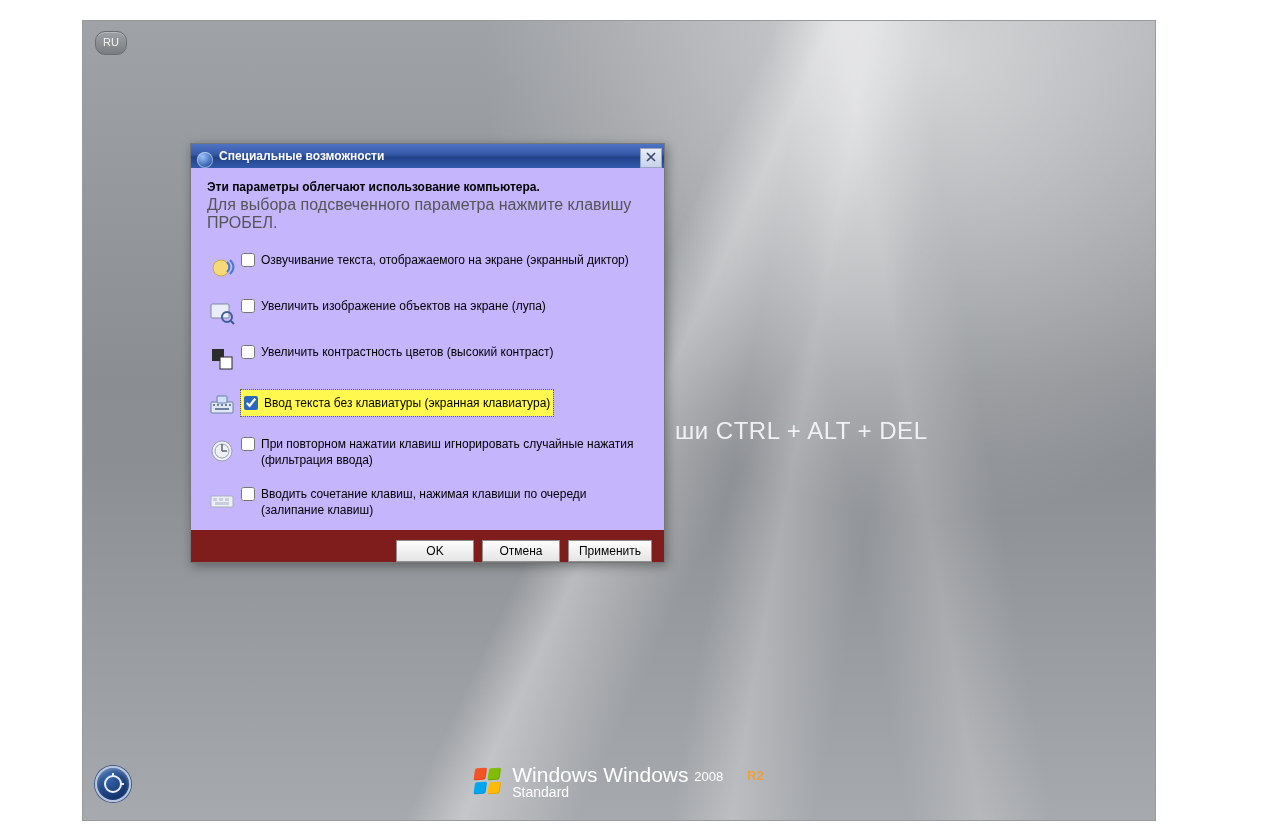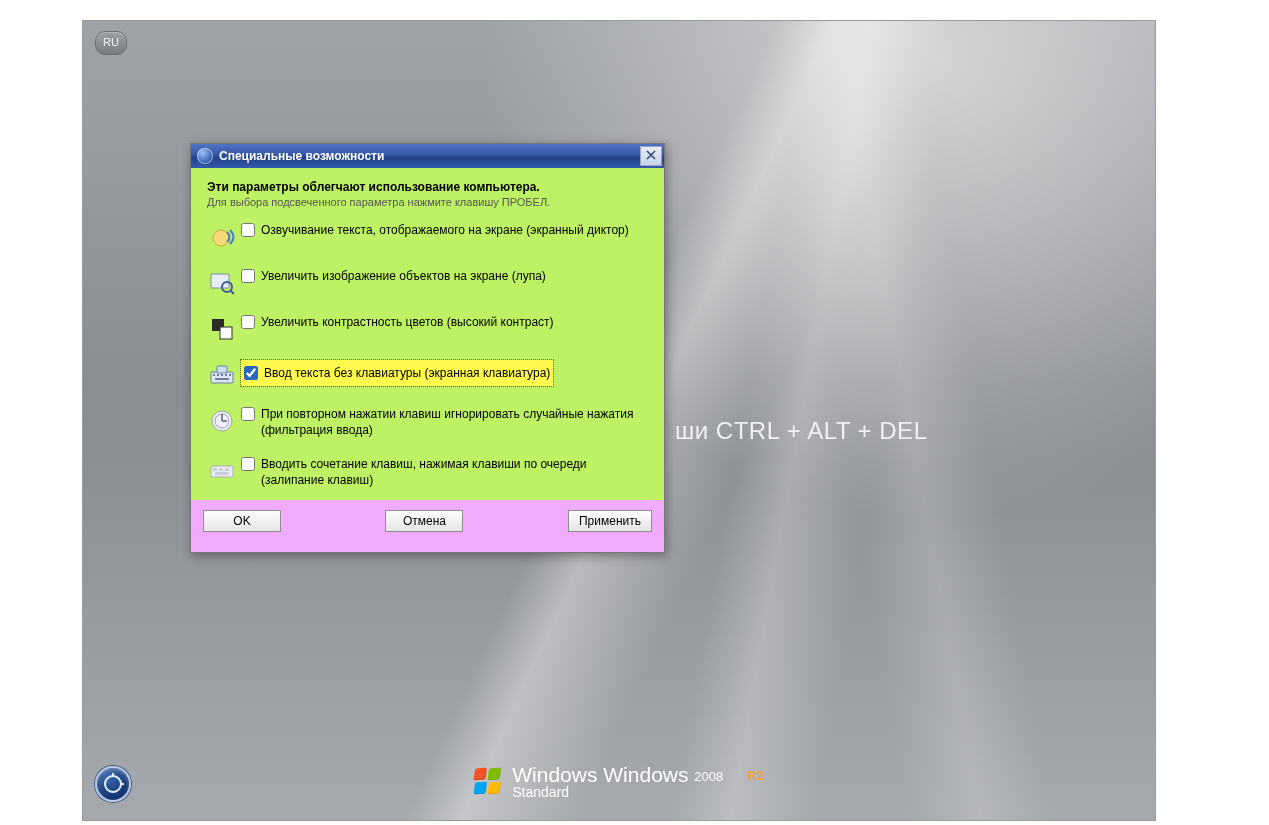--- a/index.html
+++ b/index.html
@@ -44,39 +44,39 @@
   #brand .flag .y{left:14px;top:14px;background:#ffba08}
   #brand .txt .l1{font-size:21px;font-weight:300}
   #brand .txt .yr{font-size:13px;vertical-align:1px}
   #brand .txt .r2{font-size:13px;color:#f2a03a;margin-left:18px;vertical-align:2px;font-weight:600}
   #brand .txt .l2{font-size:14px;font-weight:300;margin-top:-3px}
   
   #dialog{position:absolute;left:107px;top:122px;width:473px;background:#f2f2f2;
     border:1px solid #777;box-shadow:2px 3px 10px rgba(0,0,0,.35)}
   .titlebar{height:24px;line-height:24px;
     background:linear-gradient(#4f74c4,#3558a6 45%,#224289 55%,#335aad);
-    color:#fff;display:flex;align-items:center;font-size:12px}
+    color:#fff;display:flex;align-items:flex-end;font-size:12px}
   .tb-icon{width:16px;height:16px;border-radius:50%;margin:0 6px;
     background:radial-gradient(circle at 35% 30%,#9ec1ff,#2d5aa8 70%);
     box-shadow:inset 0 0 0 1px rgba(255,255,255,.5)}
   .tb-title{flex:1 1 auto;font-weight:bold}
   .tb-close{width:20px;height:18px;margin-right:2px;border:1px solid #9aa4c2;
     background:linear-gradient(#e8edf6,#c7d3ea);display:flex;align-items:center;justify-content:center;cursor:pointer}
   .tb-close svg{width:10px;height:10px}
-  .dlg-body{background:#bef264;padding:12px 16px 12px 16px}
+  .dlg-body{background:#c4b5fd;padding:12px 16px 12px 16px}
   .dlg-h1{font-weight:bold;margin-bottom:2px}
-  .dlg-h2{color:#555;font-size:11px;margin-bottom:14px}
+  .dlg-h2{color:#555;font-size:16px;margin-bottom:20px}
   .opts{display:flex;flex-direction:column;gap:18px;padding-left:2px}
   .opt{display:flex;align-items:flex-start;gap:6px}
   .opt .ico{width:26px;height:26px;flex:0 0 26px;margin-top:2px}
   .opt label{display:flex;align-items:flex-start;gap:6px;line-height:16px}
   .opt input[type=checkbox]{width:14px;height:14px;margin:1px 0 0 0;accent-color:#2b66c1;flex:0 0 auto}
   .opt .text{max-width:380px}
   .opt.hl label{background:#fff94f;outline:1px dotted #6b6b00;padding:5px 3px}
-  .btnbar{padding:10px 12px 20px;background:#f0abfc;display:flex;justify-content:space-between;gap:8px}
+  .btnbar{padding:10px 12px 0;background:#7f1d1d;display:flex;justify-content:flex-end;gap:8px}
   .wbtn{min-width:78px;height:22px;border:1px solid #8f8f8f;background:linear-gradient(#fdfdfd,#e5e5e5);
     font-size:12px;cursor:pointer;padding:0 10px}
 </style>
 </head>
 <body>
 
 <div id="stage">
   <div id="frame">
     <div id="desktop">
 

